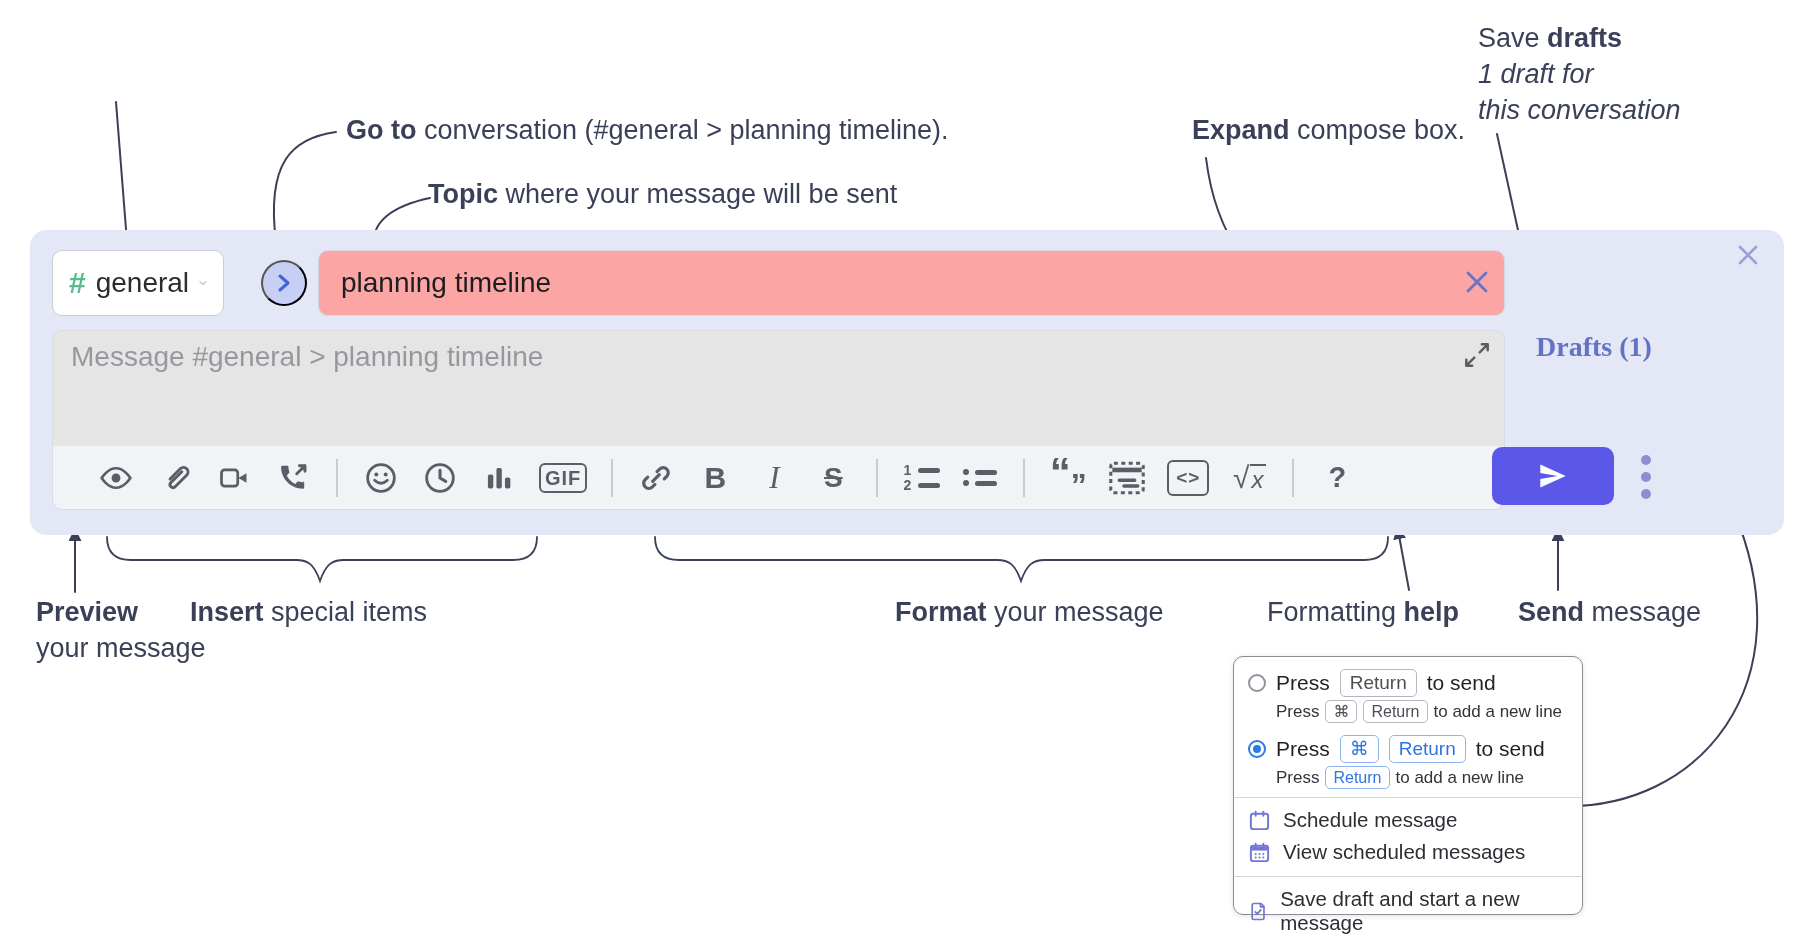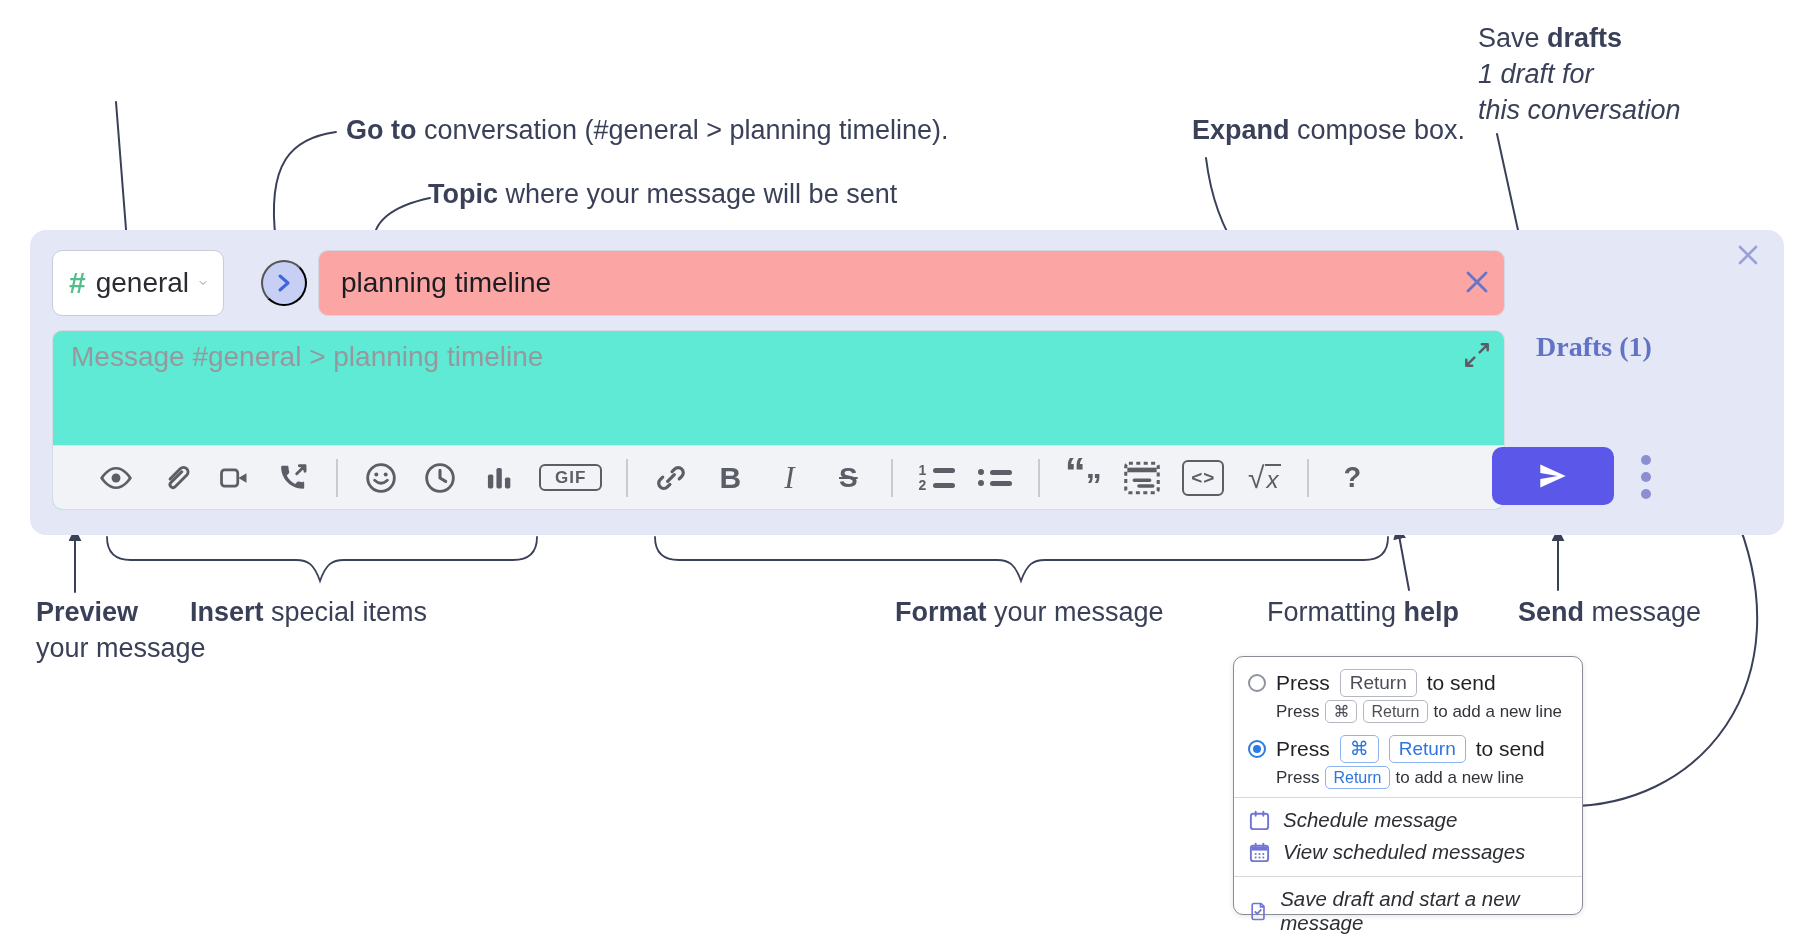--- a/index.html
+++ b/index.html
@@ -21,37 +21,37 @@
     border:1px solid #c9ccd6;border-radius:10px;display:flex;align-items:center;padding:0 16px;gap:10px;cursor:pointer;}
   .hash{color:var(--green-hash);font-size:30px;font-weight:bold;}
   .chan-name{font-size:28px;color:#2a2c32;}
   .chev{margin-left:auto;}
   .goto-circle{position:absolute;left:261px;top:260px;width:46px;height:46px;border-radius:50%;
     background:#c7cff5;display:flex;align-items:center;justify-content:center;cursor:pointer;}
   .topic-wrap{position:absolute;left:318px;top:250px;width:1187px;height:66px;}
   .topic-input{width:100%;height:100%;border:1px solid #d5d7e0;border-radius:10px;background:#fca5a5;
     font-family:"Liberation Sans",sans-serif;font-size:28px;color:#1c1d20;padding:0 60px 0 22px;outline:none;}
   .topic-clear{position:absolute;right:12px;top:17px;width:32px;height:32px;border:none;background:none;cursor:pointer;}
-  .msg-wrap{position:absolute;left:52px;top:330px;width:1453px;height:180px;background:#5eead4;
+  .msg-wrap{position:absolute;left:52px;top:330px;width:1453px;height:180px;background:#e5e5e5;
     border:1px solid #d9dbe3;border-radius:10px;}
   .msg-input{position:absolute;left:18px;top:10px;width:1390px;height:98px;border:none;resize:none;outline:none;
     background:transparent;font-family:"Liberation Sans",sans-serif;font-size:28px;color:#222;}
   .msg-input::placeholder{color:#97989d;opacity:1;}
   .expand-btn{position:absolute;right:10px;top:8px;width:34px;height:34px;border:none;background:none;cursor:pointer;}
   .toolbar{position:absolute;left:0;bottom:0;width:100%;height:64px;background:#f2f3f6;border-top:1px solid #e3e4e9;
     border-radius:0 0 9px 9px;display:flex;align-items:center;padding:0 16px 0 44px;gap:21px;color:#5b5e66;}
   .tbtn{border:none;background:none;color:#5b5e66;display:flex;align-items:center;justify-content:center;
     min-width:38px;height:44px;cursor:pointer;}
   .tb-div{width:2px;height:38px;background:#c9cbd2;margin:0 3px;flex:none;}
   .t-bold{font-size:30px;font-weight:bold;}
   .t-italic{font-size:31px;font-style:italic;font-family:"Liberation Serif",serif;}
   .t-strike{font-size:28px;font-weight:600;text-decoration:line-through;}
   .t-help{font-size:29px;font-weight:600;}
-  .gif-box{border:2.5px solid #5b5e66;border-radius:6px;font-size:17px;font-weight:bold;letter-spacing:1px;
-    padding:3px 14px;line-height:1;}
+  .gif-box{border:2.5px solid #5b5e66;border-radius:6px;font-size:20px;font-weight:bold;letter-spacing:1px;
+    padding:3px 4px;line-height:1;}
   .code-box{border:2.5px solid #5b5e66;border-radius:6px;width:42px;height:36px;display:flex;align-items:center;
     justify-content:center;font-size:19px;font-weight:bold;letter-spacing:1px;}
   .sqrt-sign{font-size:30px;} .sqrt-x{font-size:24px;font-style:italic;border-top:2.5px solid #5b5e66;padding:0 2px;}
   .list-icon{display:flex;flex-direction:column;gap:5px;}
   .list-row{display:flex;align-items:center;gap:6px;}
   .list-num{font-size:14px;font-weight:bold;line-height:10px;width:9px;}
   .list-dot{width:6px;height:6px;border-radius:50%;background:#5b5e66;}
   .list-bar{width:22px;height:5px;border-radius:2.5px;background:#5b5e66;}
   .quote-icon{font-weight:bold;line-height:20px;}
   .q1{font-size:42px;} .q2{font-size:32px;display:inline-block;transform:translateY(9px);}
@@ -69,21 +69,21 @@
   .pop-sub{margin:0 14px 2px 42px;font-size:17px;color:#33343a;display:flex;align-items:center;gap:6px;}
   .radio{width:18px;height:18px;border-radius:50%;border:2px solid #8e939e;flex:none;position:relative;background:#fff;}
   .radio.sel{border-color:var(--radio-selected);}
   .radio.sel::after{content:"";position:absolute;left:3px;top:3px;width:8px;height:8px;border-radius:50%;
     background:var(--radio-selected);}
   .kbd{border:1.5px solid #b4b7bf;border-radius:5px;color:#4c4f56;background:#fff;padding:0 9px;line-height:26px;
     font-size:19px;display:inline-block;}
   .kbd.sm{font-size:16px;line-height:21px;padding:0 7px;}
   .kbd.blue{border-color:#8db4f2;color:var(--kbd-blue);}
   .pop-div{border-top:1px solid #d6d7db;margin:8px 0 6px;}
-  .pop-item{display:flex;align-items:center;gap:12px;padding:4px 14px;font-size:20.5px;color:#2c2e33;cursor:pointer;font-style:italic;}
+  .pop-item{display:flex;align-items:center;gap:12px;padding:4px 14px;font-size:20.5px;color:#2c2e33;cursor:pointer;}
 </style>
 </head>
 <body>
 
 <div class="canvas">
 
   <svg class="overlay">
     <defs>
       <marker id="ah" viewBox="0 0 10 10" refX="7" refY="5" markerWidth="6.5" markerHeight="6.5" orient="auto-start-reverse">
         <path d="M0 0 L10 5 L0 10 z" fill="#3a4058"></path>

